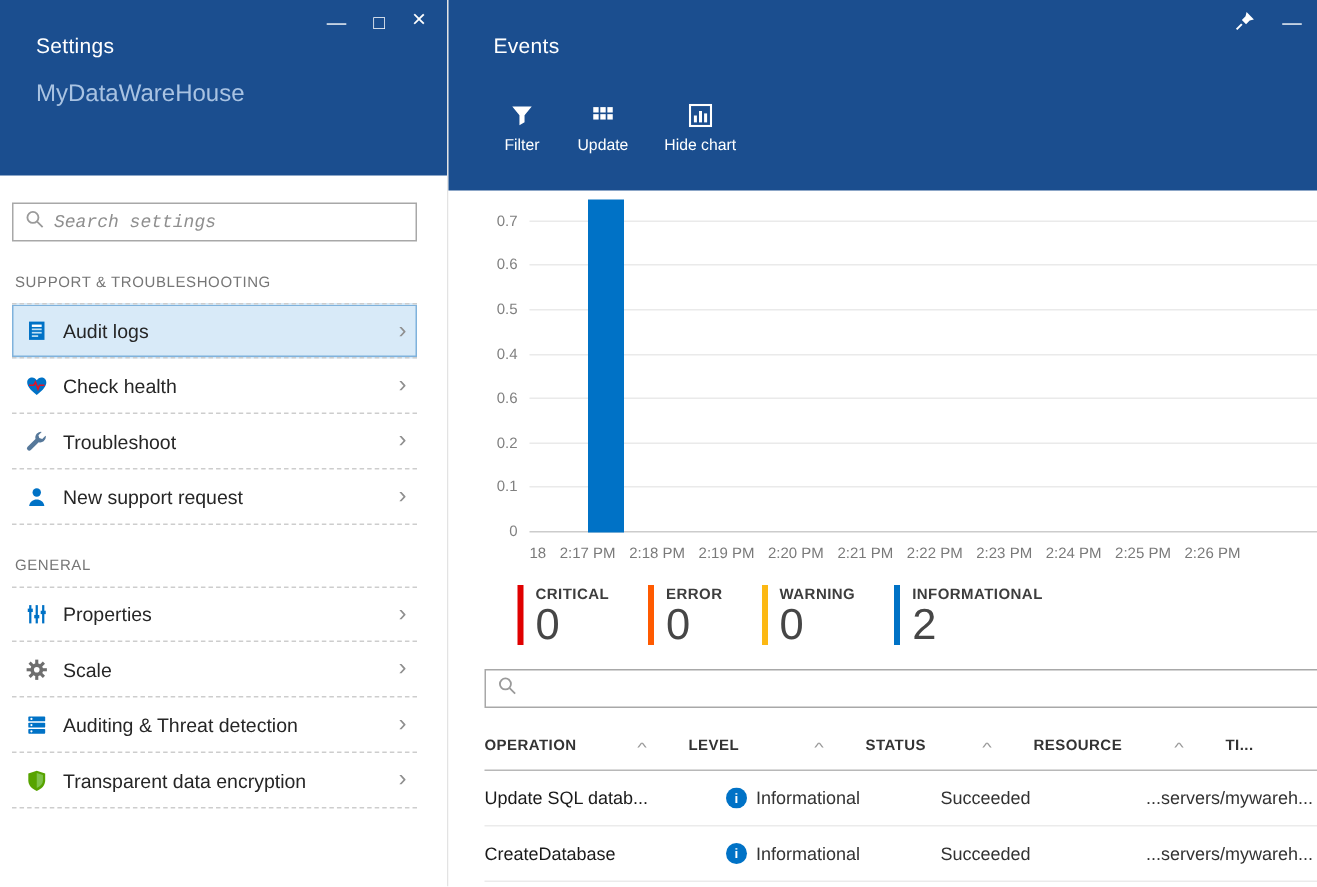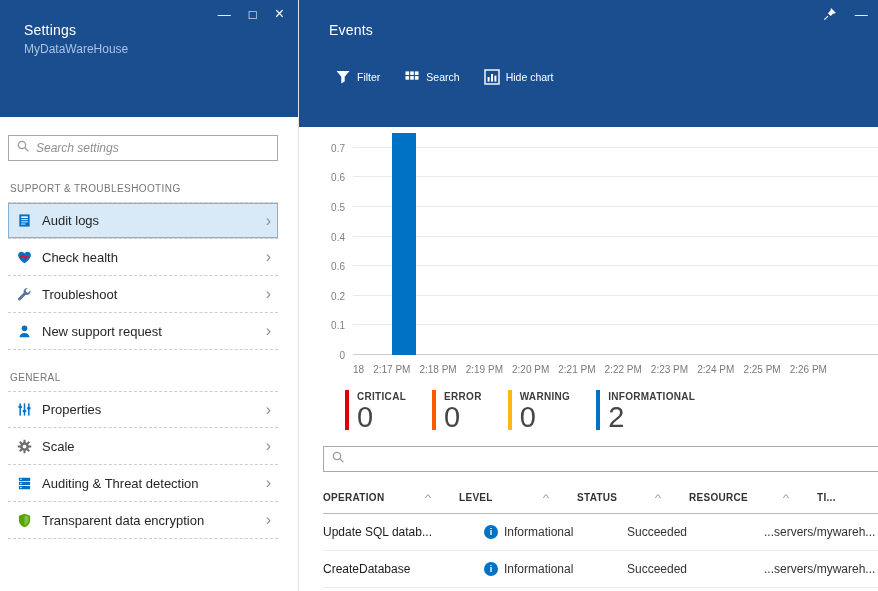--- a/index.html
+++ b/index.html
@@ -8,45 +8,45 @@
     font-family: "Liberation Sans", "DejaVu Sans", sans-serif;
     background: #fff; overflow: hidden;
     --header-bg: #1b4e8f; --selected-bg: #d8eaf8;
   }
   .app { display: flex; width: 878px; height: 591px; }
 
   
   .left-panel { flex: 0 0 299px; display: flex; flex-direction: column; border-right: 1px solid #e3e3e3; }
   .blade-header { background: var(--header-bg); color: #fff; position: relative; flex: 0 0 117px; padding: 22px 0 0 24px; }
   .blade-title { font-size: 14px; font-weight: 400; letter-spacing: .2px; }
-  .blade-subtitle { font-size: 12px; color: #a9c3e2; margin-top: 4px; }
+  .blade-subtitle { font-size: 16px; color: #a9c3e2; margin-top: 16px; }
   .win-controls { position: absolute; top: 6px; right: 14px; display: flex; gap: 18px; align-items: center; }
   .win-controls span { color: #fff; font-size: 13px; line-height: 1; cursor: pointer; display: inline-flex; align-items: center; }
   .win-controls .close-glyph { font-size: 16px; }
   .blade-body { flex: 1; background: #fff; padding-top: 18px; overflow: hidden; }
 
   .search-box, .filter-box { height: 26px; border: 1px solid #a8a8a8; display: flex; align-items: center; gap: 6px; padding: 0 7px; background: #fff; }
   .search-box { margin: 0 20px 0 8px; }
-  .search-box input, .filter-box input { border: none; outline: none; flex: 1; font-size: 12px; font-style: italic; color: #737373; font-family: Liberation Sans, sans-serif; background: transparent; }
+  .search-box input, .filter-box input { border: none; outline: none; flex: 1; font-size: 12px; font-style: italic; color: #737373; font-family: Liberation Mono, monospace; background: transparent; }
   .search-box input::placeholder, .filter-box input::placeholder { color: #8f8f8f; font-style: italic; }
 
   .section-label { margin: 22px 20px 8px 10px; font-size: 10px; color: #767676; letter-spacing: .4px; }
   .items { margin: 0 20px 0 8px; }
   .item { position: relative; height: 37px; display: flex; align-items: center; gap: 10px; padding: 0 24px 0 8px; border-bottom: 1px dashed #cdcdcd; cursor: pointer; }
   .items .item:first-child { border-top: 1px dashed #cdcdcd; }
   .item .ico { width: 16px; height: 16px; flex: 0 0 16px; display: flex; align-items: center; justify-content: center; }
   .item .lbl { font-size: 13px; color: #262626; }
   .item .chev { position: absolute; right: 7px; color: #8f8f8f; font-size: 16px; line-height: 1; }
   .item.selected { background: var(--selected-bg); box-shadow: inset 0 0 0 1px #7fb2dc; }
 
   
   .right-panel { flex: 1; display: flex; flex-direction: column; }
   .right-panel .blade-header { flex: 0 0 127px; padding-left: 30px; }
   .toolbar { position: absolute; left: 24px; top: 64px; display: flex; }
-  .tool-btn { display: flex; flex-direction: row; align-items: center; gap: 6px; padding: 5px 12px; cursor: pointer; min-width: 50px; }
+  .tool-btn { display: flex; flex-direction: column; align-items: center; gap: 6px; padding: 5px 12px; cursor: pointer; min-width: 50px; }
   .tool-btn .t-ico { height: 16px; display: flex; align-items: center; }
   .tool-btn .t-lbl { font-size: 10.5px; color: #fff; white-space: nowrap; }
 
   .events-body { flex: 1; background: #fff; overflow: hidden; }
 
   
   .chart-wrap { margin: 6px 18px 0 24px; }
   .plot { position: relative; height: 222px; margin-left: 30px; }
   .gridline { position: absolute; left: 0; right: 0; height: 1px; background: #eaeaea; }
   .gridline.zero { background: #cccccc; }
@@ -242,21 +242,21 @@
                 <g fill="#fff">
                   <rect x="1.5" y="2.4" width="3.6" height="3.6"></rect>
                   <rect x="6.2" y="2.4" width="3.6" height="3.6"></rect>
                   <rect x="10.9" y="2.4" width="3.6" height="3.6"></rect>
                   <rect x="1.5" y="7.1" width="3.6" height="3.6"></rect>
                   <rect x="6.2" y="7.1" width="3.6" height="3.6"></rect>
                   <rect x="10.9" y="7.1" width="3.6" height="3.6"></rect>
                 </g>
               </svg>
             </span>
-            <span class="t-lbl">Search</span>
+            <span class="t-lbl">Update</span>
           </div>
           <div class="tool-btn">
             <span class="t-ico">
               <svg width="16" height="16" viewBox="0 0 16 16">
                 <rect x="1" y="1" width="14" height="14" fill="none" stroke="#fff" stroke-width="1.4"></rect>
                 <rect x="3.6" y="8" width="2" height="4.6" fill="#fff"></rect>
                 <rect x="7" y="5" width="2" height="7.6" fill="#fff"></rect>
                 <rect x="10.4" y="6.6" width="2" height="6" fill="#fff"></rect>
               </svg>
             </span>

